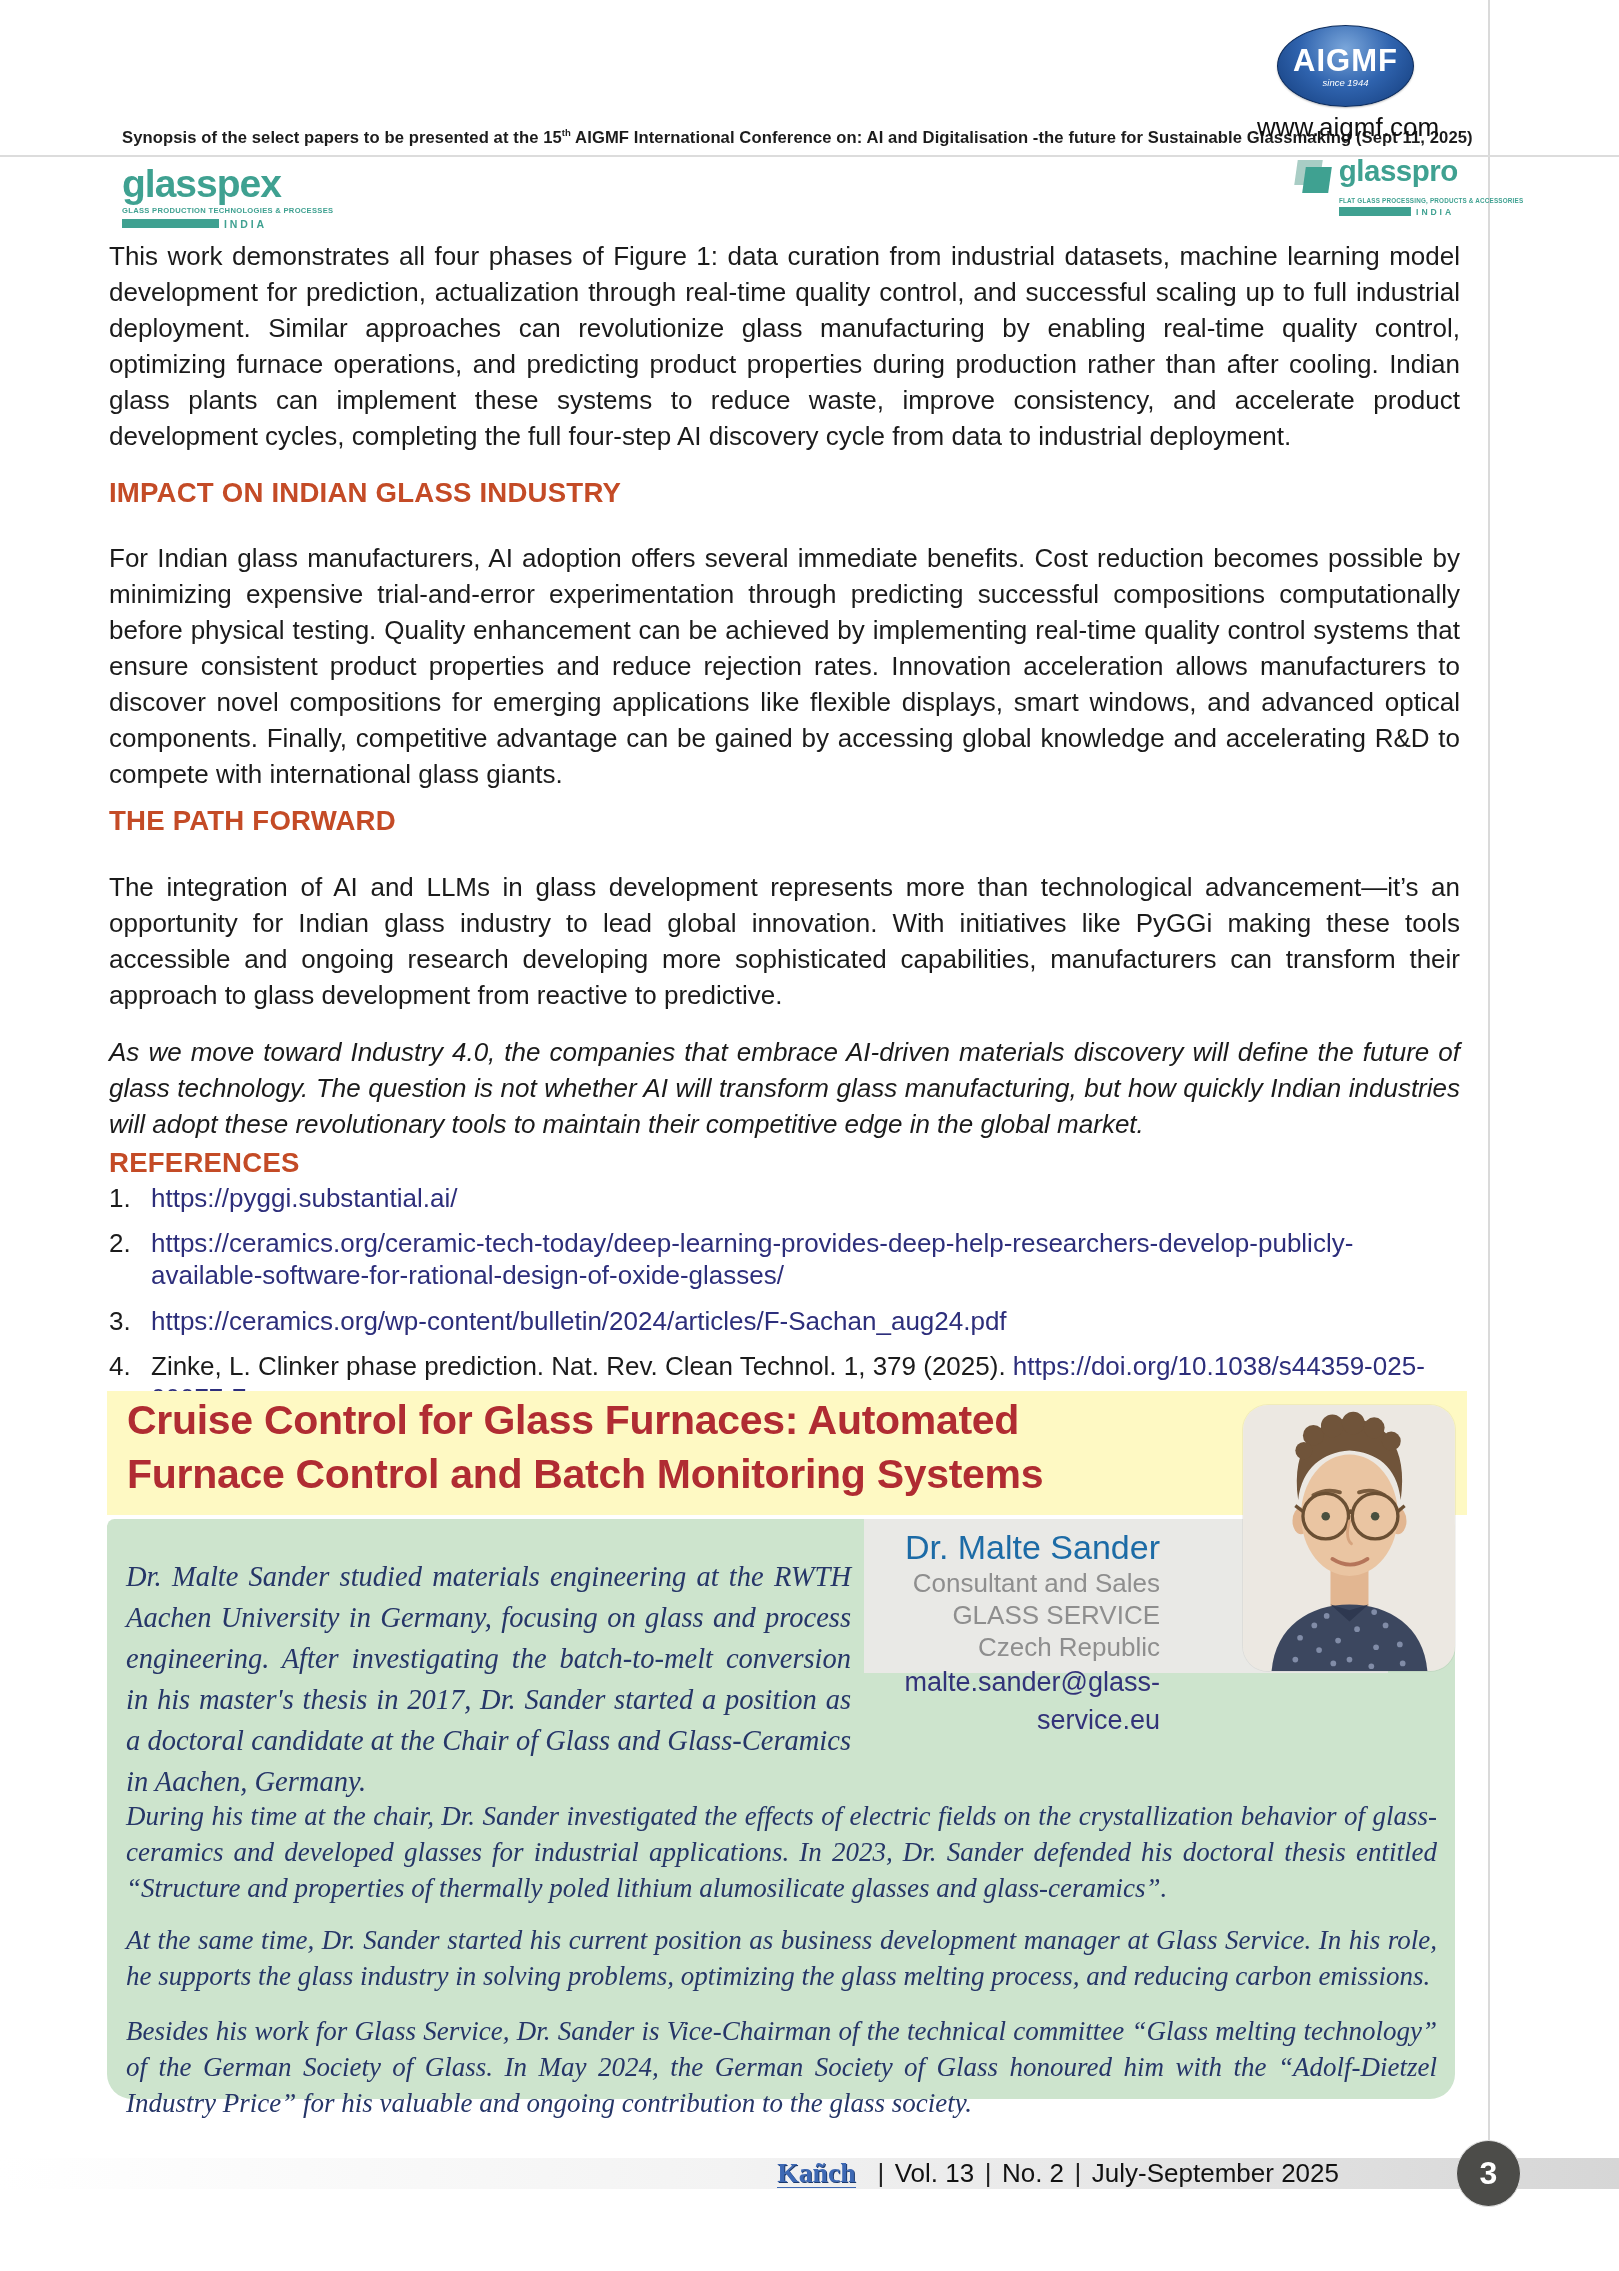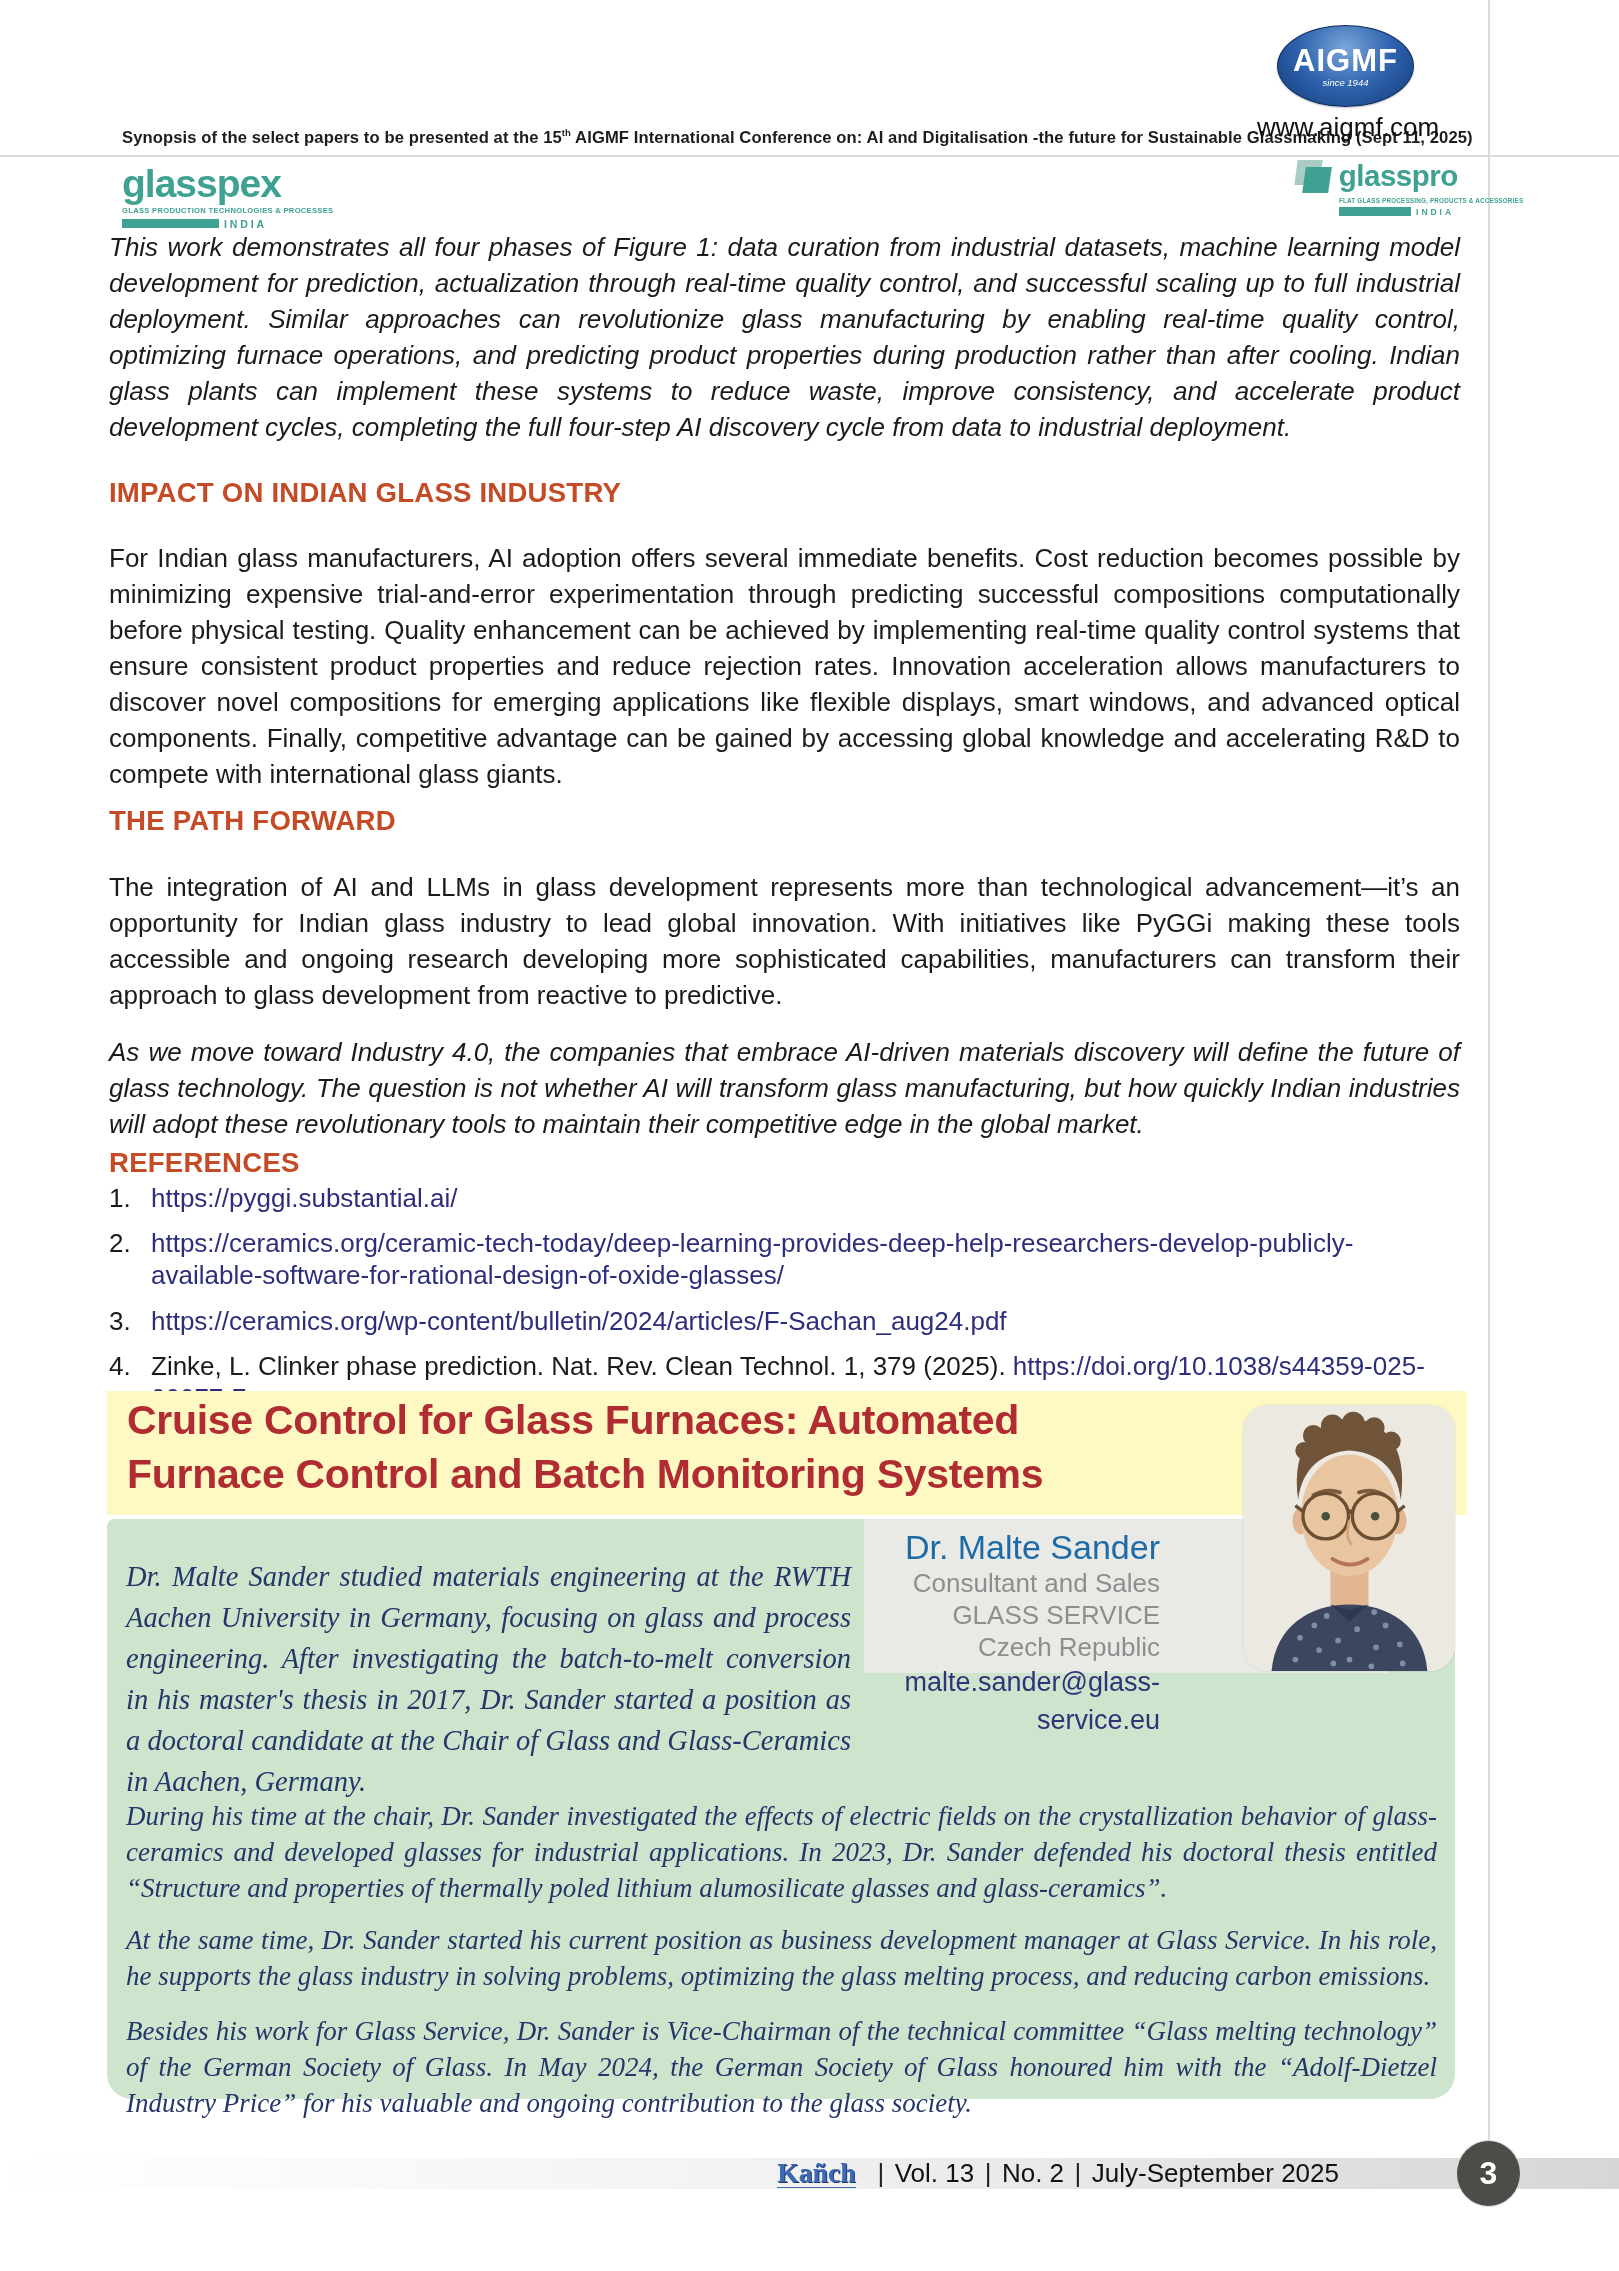--- a/index.html
+++ b/index.html
@@ -27,33 +27,33 @@
   
   .glasspex{position:absolute;left:122px;top:165px;width:145px;}
   .gx-name{color:#3fa191;font-size:39px;font-weight:bold;line-height:0.95;letter-spacing:-1px;}
   .gx-tag{font-size:7.6px;color:#3fa191;font-weight:bold;letter-spacing:0.3px;margin-top:3.8px;white-space:nowrap;}
   .bar-row{display:flex;align-items:center;margin-top:2.9px;}
   .tealbar{flex:1;height:8.6px;background:#3fa191;margin-right:4.8px;}
   .india{font-size:10.5px;color:#3fa191;font-weight:bold;letter-spacing:2.9px;}
 
   
   .glasspro{position:absolute;left:1294px;top:158px;width:160px;}
-  .gp-row{display:flex;align-items:center;}
+  .gp-row{display:flex;align-items:flex-start;}
   .gp-icon{width:40px;height:36px;position:relative;margin-right:4.8px;flex:none;}
   .gp-sq1{position:absolute;left:1.9px;top:1.9px;width:25px;height:25px;background:#a9cdc5;transform:skewX(-8deg);}
   .gp-sq2{position:absolute;left:9.5px;top:8.6px;width:26px;height:26px;background:#3fa191;transform:skewX(-8deg);}
   .gp-name{color:#3fa191;font-size:29.5px;font-weight:bold;line-height:0.9;letter-spacing:-0.5px;}
   .gp-tag{font-size:6.3px;color:#3fa191;font-weight:bold;letter-spacing:0.2px;margin-top:2.9px;white-space:nowrap;text-align:right;}
   .gp-bars{margin-left:45px;}
   .gp-india{font-size:8.6px;}
 
   
   .bodyp{position:absolute;left:109px;width:1351px;font-size:26px;line-height:36px;
          text-align:justify;color:#1b1b1b;}
-  .p1{top:203px;font-style:italic;}
+  .p1{top:212px;}
   .p2{top:514px;}
   .p3{top:843px;}
   .p4{top:1008px;font-style:italic;}
   .shead{position:absolute;left:109px;font-size:27.6px;font-weight:bold;color:#c44b26;letter-spacing:0.2px;}
   .h1{top:477px;}
   .h2{top:805px;text-align:right;}
   .h3{top:1147px;}
 
   
   .refs{position:absolute;left:109px;top:1182px;width:1354px;}

